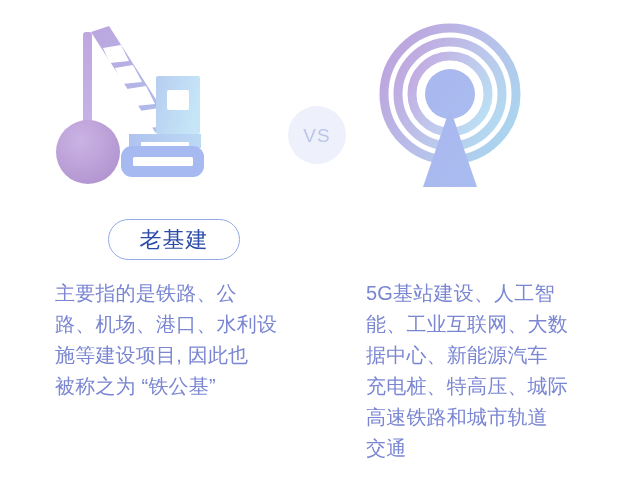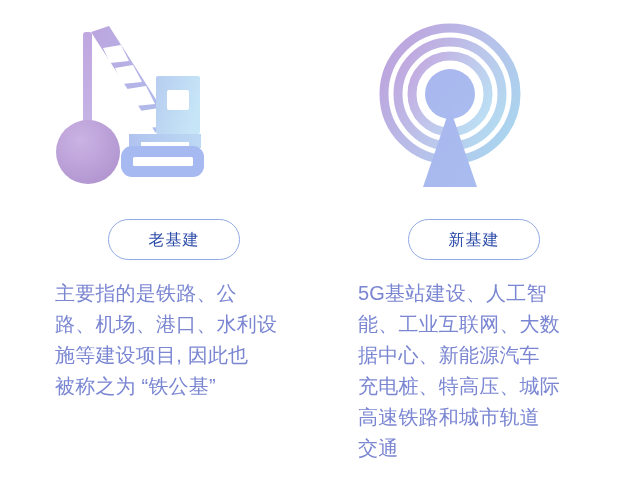--- a/index.html
+++ b/index.html
@@ -78,42 +78,42 @@
     border: 1.6px solid #93aae4;
     border-radius: 21px;
     display: flex;
     align-items: center;
     justify-content: center;
     background: #ffffff;
   }
   .pill.left  { left: 108px; }
   .pill.right { left: 408px; }
   .pill .pill-label {
-    font-size: 16px;
+    font-size: 22px;
     color: #2b4ba8;
     letter-spacing: 1px;
     font-family: "Liberation Sans", "DejaVu Sans", sans-serif;
     line-height: 1;
   }
 
   
   .body-col {
     position: absolute;
     top: 278px;
     width: 248px;
     font-size: 20px;
     line-height: 31px;
     color: #7a86d2;
     letter-spacing: 0.2px;
     font-family: "Liberation Sans", "DejaVu Sans", sans-serif;
     white-space: pre-wrap;
     word-break: break-all;
   }
   .body-col.left  { left: 55px; }
-  .body-col.right { left: 358px; }
+  .body-col.right { left: 366px; }
 </style>
 </head>
 <body>
 
 <div id="infographic">
 
   <div class="icon-row">
 
     <div class="icon-slot left">
       <svg viewBox="0 0 240 196" xmlns="http://www.w3.org/2000/svg">
@@ -157,20 +157,23 @@
         <rect x="101" y="58" width="44" height="58" rx="2" fill="url(#gCab)"></rect>
         <rect x="112" y="72" width="22" height="20" rx="2" fill="#ffffff"></rect>
 
         <path d="M74,116 h72 v14 h-12 v-6 h-48 v6 h-12 z" fill="url(#gDeck)"></path>
 
         <rect x="66" y="128" width="83" height="31" rx="11" fill="#a7b9f1"></rect>
         <rect x="78" y="139" width="60" height="9" rx="1.5" fill="#ffffff"></rect>
       </svg>
     </div>
 
+    <div class="vs-badge">
+      <span class="vs-text">VS</span>
+    </div>
 
     <div class="icon-slot right">
       <svg viewBox="0 0 240 196" xmlns="http://www.w3.org/2000/svg">
         <defs>
           <linearGradient id="gWave1" x1="0" y1="0.2" x2="1" y2="0.8">
             <stop offset="0%" stop-color="#bda3dd"></stop>
             <stop offset="50%" stop-color="#b8bfe9"></stop>
             <stop offset="100%" stop-color="#a9d6ef"></stop>
           </linearGradient>
           <linearGradient id="gWave2" x1="0" y1="0.2" x2="1" y2="0.8">
@@ -200,23 +203,20 @@
         <polygon points="80,90 107,169 53,169" fill="url(#gTower)"></polygon>
       </svg>
     </div>
 
   </div>
 
   <div class="pill left">
     <span class="pill-label">老基建</span>
   </div>
 
-  <div class="pill right">
-    <span class="pill-label">新基建</span>
-  </div>
 
   <div class="body-col left">主要指的是铁路、公
 路、机场、港口、水利设
 施等建设项目, 因此也
 被称之为 “铁公基”</div>
 
   <div class="body-col right">5G基站建设、人工智
 能、工业互联网、大数
 据中心、新能源汽车
 充电桩、特高压、城际

